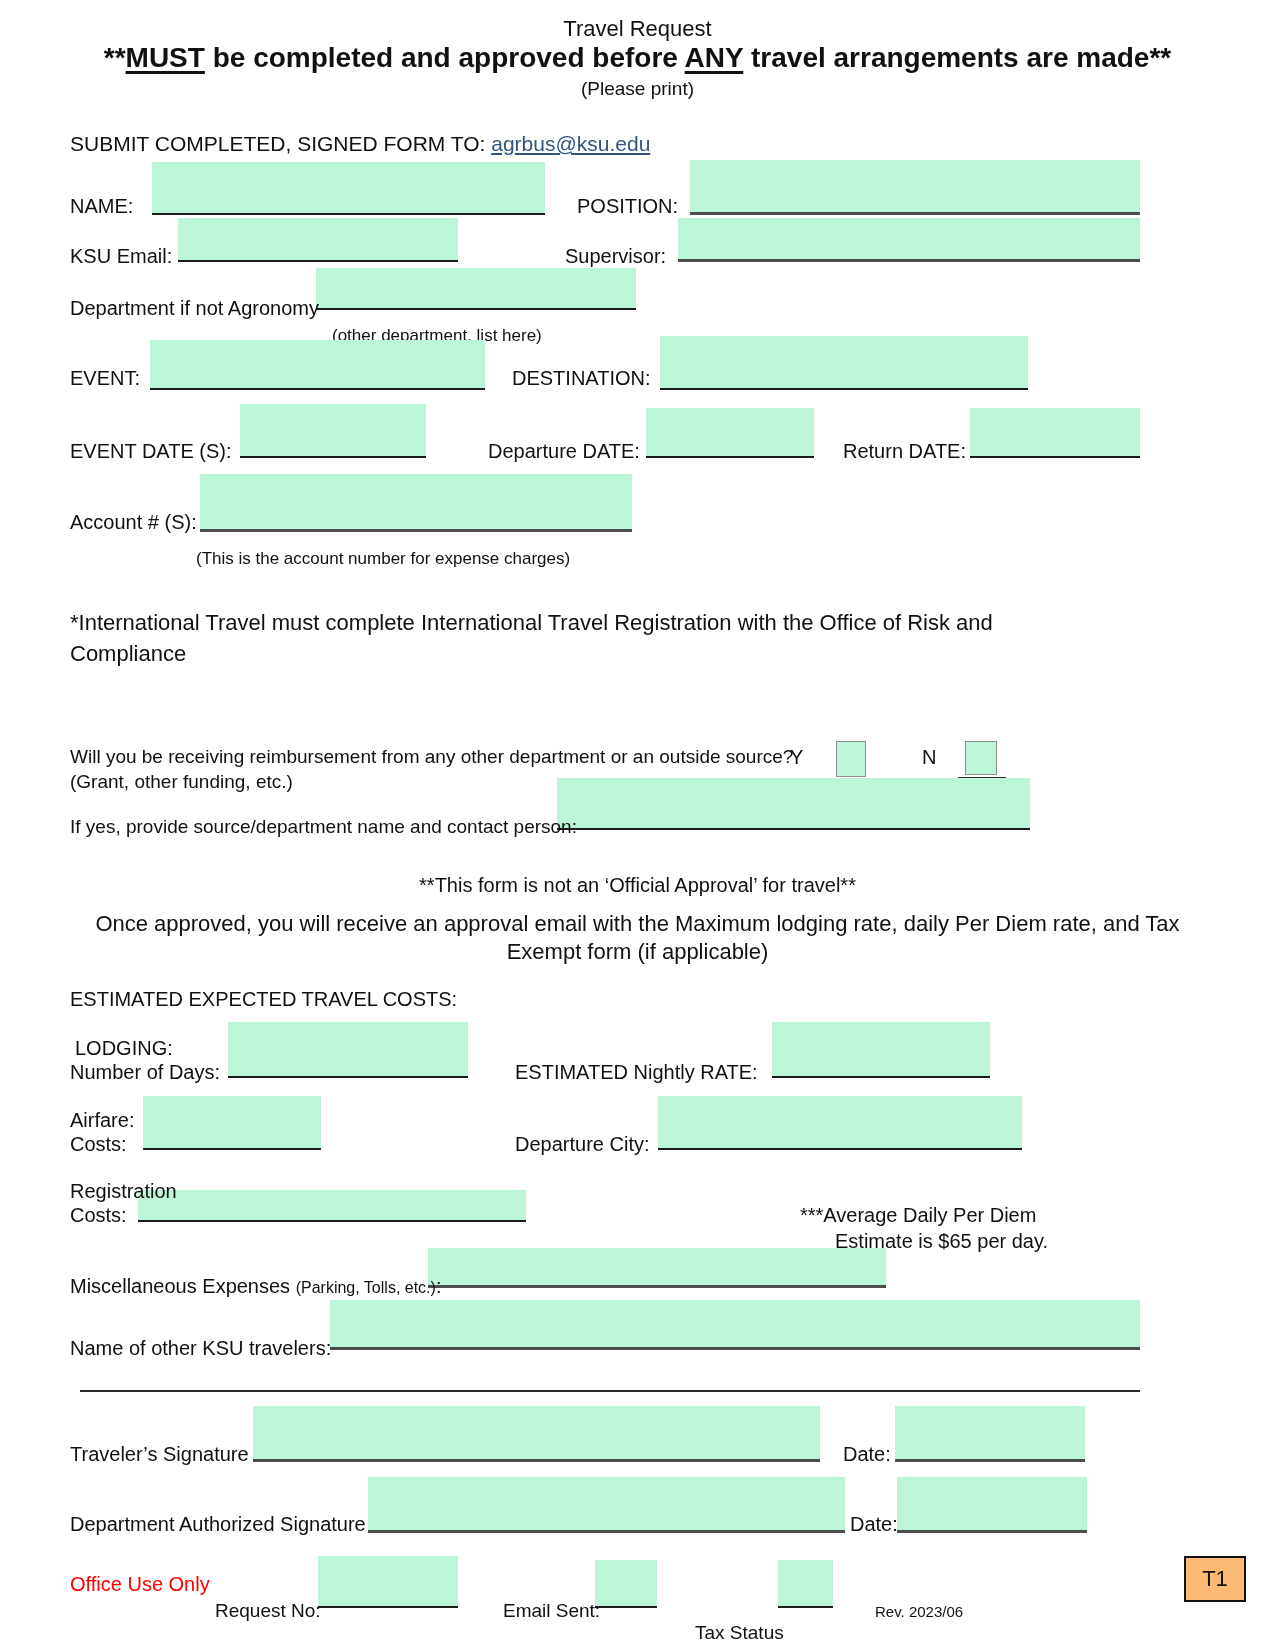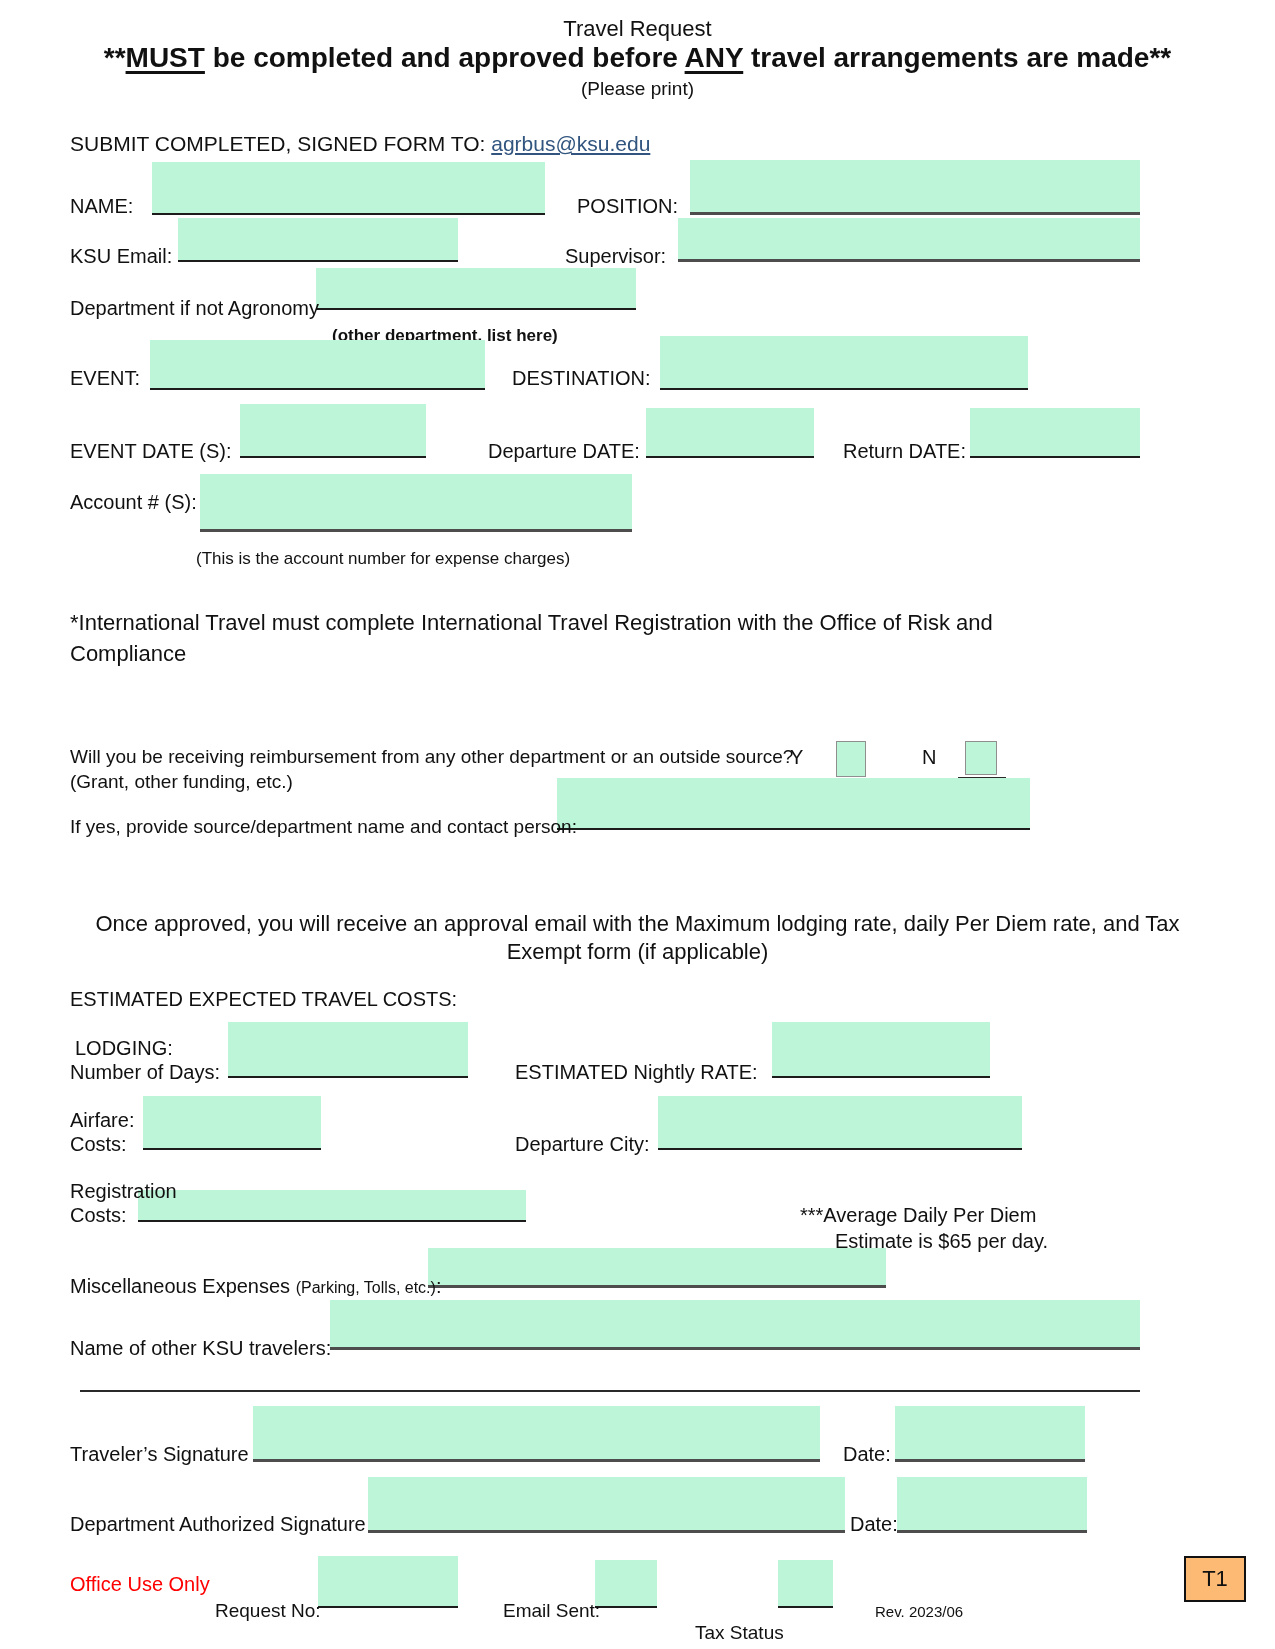--- a/index.html
+++ b/index.html
@@ -62,51 +62,52 @@
   <div class="abs lbl" style="left:70px;top:195px;">NAME:</div>
   <div class="abs lbl" style="left:577px;top:195px;">POSITION:</div>
 
   <div class="gfield" style="left:178px;top:218px;width:280px;height:44px;"></div>
   <div class="gfield thick" style="left:678px;top:218px;width:462px;height:44px;"></div>
   <div class="abs lbl" style="left:70px;top:245px;">KSU Email:</div>
   <div class="abs lbl" style="left:565px;top:245px;">Supervisor:</div>
 
   <div class="gfield" style="left:316px;top:268px;width:320px;height:42px;"></div>
   <div class="abs lbl" style="left:70px;top:297px;">Department if not Agronomy</div>
-  <div class="abs lbl-s" style="left:332px;top:326px;font-weight:bold;">(other department, list here)</div>
+  <div class="abs lbl-s" style="left:332px;top:326px;">(other department, list here)</div>
 
   <div class="gfield" style="left:150px;top:340px;width:335px;height:50px;"></div>
   <div class="gfield" style="left:660px;top:336px;width:368px;height:54px;"></div>
   <div class="abs lbl" style="left:70px;top:367px;">EVENT:</div>
   <div class="abs lbl" style="left:512px;top:367px;">DESTINATION:</div>
 
   <div class="gfield" style="left:240px;top:404px;width:186px;height:54px;"></div>
   <div class="gfield" style="left:646px;top:408px;width:168px;height:50px;"></div>
   <div class="gfield" style="left:970px;top:408px;width:170px;height:50px;"></div>
   <div class="abs lbl" style="left:70px;top:440px;">EVENT DATE (S):</div>
   <div class="abs lbl" style="left:488px;top:440px;">Departure DATE:</div>
   <div class="abs lbl" style="left:843px;top:440px;">Return DATE:</div>
 
   <div class="gfield thick" style="left:200px;top:474px;width:432px;height:58px;"></div>
-  <div class="abs lbl" style="left:70px;top:491px;">Account # (S):</div>
+  <div class="abs lbl" style="left:70px;top:511px;">Account # (S):</div>
   <div class="abs lbl-s" style="left:196px;top:549px;">(This is the account number for expense charges)</div>
 
   <div class="abs big" style="left:70px;top:610px;">*International Travel must complete International Travel Registration with the Office of Risk and</div>
   <div class="abs big" style="left:70px;top:641px;">Compliance</div>
 
   <div class="abs lbl-q" style="left:70px;top:746px;">Will you be receiving reimbursement from any other department or an outside source?</div>
   <div class="abs lbl" style="left:790px;top:746px;">Y</div>
   <div class="cbox" style="left:836px;top:741px;width:30px;height:36px;"></div>
   <div class="abs lbl" style="left:922px;top:746px;">N</div>
   <div class="cbox" style="left:965px;top:741px;width:32px;height:34px;"></div>
   <div class="hline" style="left:958px;top:777px;width:48px;height:2px;"></div>
   <div class="abs lbl-q" style="left:70px;top:771px;">(Grant, other funding, etc.)</div>
   <div class="gfield" style="left:557px;top:778px;width:473px;height:52px;"></div>
   <div class="abs lbl-q" style="left:70px;top:816px;">If yes, provide source/department name and contact person:</div>
 
+  <div class="abs center" style="top:874px;font-size:20px;font-weight:500;">**This form is not an ‘Official Approval’ for travel**</div>
   <div class="abs center big" style="top:911px;">Once approved, you will receive an approval email with the Maximum lodging rate, daily Per Diem rate, and Tax</div>
   <div class="abs center big" style="top:939px;">Exempt form (if applicable)</div>
 
   <div class="abs lbl" style="left:70px;top:988px;">ESTIMATED EXPECTED TRAVEL COSTS:</div>
 
   <div class="gfield" style="left:228px;top:1022px;width:240px;height:56px;"></div>
   <div class="gfield" style="left:772px;top:1022px;width:218px;height:56px;"></div>
   <div class="abs lbl" style="left:75px;top:1037px;">LODGING:</div>
   <div class="abs lbl" style="left:70px;top:1061px;">Number of Days:</div>
   <div class="abs lbl" style="left:515px;top:1061px;">ESTIMATED Nightly RATE:</div>

